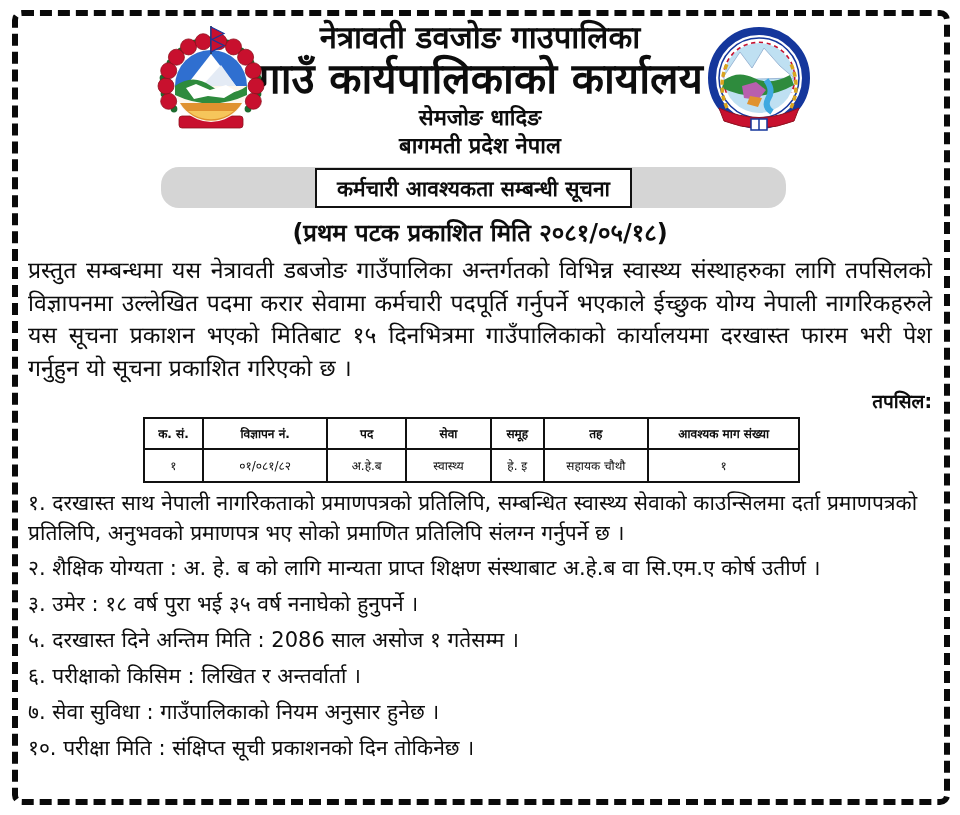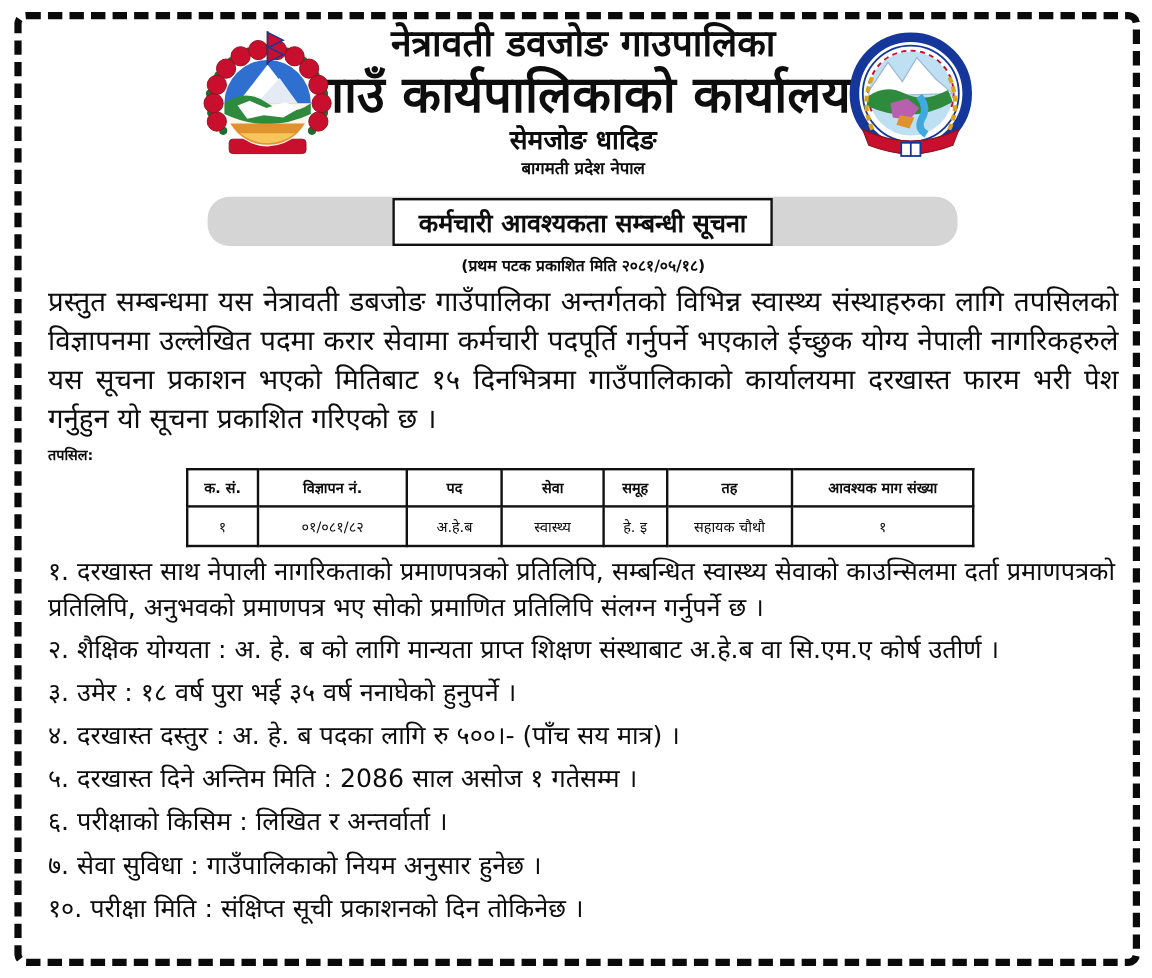--- a/index.html
+++ b/index.html
@@ -1,41 +1,41 @@
 <!DOCTYPE html>
 <html><head>
 <meta charset="utf-8">
 <style>
   * { margin:0; padding:0; box-sizing:border-box; }
   html,body { background:#ffffff; }
   body { font-family:"DejaVu Sans","Liberation Sans",sans-serif; color:#0d0d0d; }
   .page { position:relative; width:960px; height:815px; background:#ffffff; overflow:hidden; }
   .border-frame { position:absolute; inset:10px 10px 10px 12px; border:6px dashed #0a0a0a; border-radius:10px; pointer-events:none; }
-  .content { position:relative; padding:20px 28px 0 28px; height:100%;margin-left:12px; }
+  .content { position:relative; padding:20px 28px 0 28px; height:100%; }
 
   
   .header { position:relative; text-align:center; min-height:138px; }
   .logo { position:absolute; top:4px; width:110px; height:112px; }
   .logo.left { left:128px; }
   .logo.right { right:118px; }
   .h1 { font-size:31px; font-weight:bold; line-height:1.15; }
   .h2 { font-size:42px; font-weight:bold; line-height:1.1; }
   .h3 { font-size:22px; font-weight:bold; line-height:1.3; margin-top:2px; }
-  .h4 { font-size:14px; font-weight:bold; line-height:1.3; }
+  .h4 { font-size:22px; font-weight:bold; line-height:1.3; }
 
   
   .title-strip { width:625px; height:41px; margin:6px 0 0 133px; background:#d5d5d5; border-radius:18px;
                  display:flex; align-items:center; justify-content:center; }
   .title-box { background:#ffffff; border:2.5px solid #111; padding:4px 20px; font-size:21px; font-weight:bold; }
 
-  .pub-date { text-align:center; font-size:13px; font-weight:bold; margin-top:7px; }
+  .pub-date { text-align:center; font-size:24px; font-weight:bold; margin-top:7px; }
 
   .body-par { font-size:23px; line-height:1.42; text-align:justify; margin-top:6px; }
 
-  .tapasil { text-align:left; font-size:12px; font-weight:bold; margin-top:3px; }
+  .tapasil { text-align:right; font-size:19px; font-weight:bold; margin-top:3px; }
 
   
   table.vacancy { border-collapse:collapse; width:657px; margin:3px 0 3px 115px; table-layout:fixed; }
   table.vacancy th, table.vacancy td { border:2px solid #111; text-align:center; font-size:12px; padding:4px 2px; }
   table.vacancy th { font-weight:bold; height:31px; }
   table.vacancy td { height:33px; }
   .c0{width:9%}.c1{width:19%}.c2{width:12%}.c3{width:13%}.c4{width:8%}.c5{width:16%}.c6{width:23%}
 
   .docs-heading { font-size:20px; font-weight:bold; margin-top:8px; }
 
@@ -156,20 +156,19 @@
           <td>सहायक चौथौ</td>
           <td>१</td>
         </tr>
       </tbody>
     </table>
 
 
     <div class="doc-item">१. दरखास्त साथ नेपाली नागरिकताको प्रमाणपत्रको प्रतिलिपि, सम्बन्धित स्वास्थ्य सेवाको काउन्सिलमा दर्ता प्रमाणपत्रको प्रतिलिपि, अनुभवको प्रमाणपत्र भए सोको प्रमाणित प्रतिलिपि संलग्न गर्नुपर्ने छ ।</div>
     <div class="doc-item">२. शैक्षिक योग्यता : अ. हे. ब को लागि मान्यता प्राप्त शिक्षण संस्थाबाट अ.हे.ब वा सि.एम.ए कोर्ष उतीर्ण ।</div>
     <div class="doc-item">३. उमेर : १८ वर्ष पुरा भई ३५ वर्ष ननाघेको हुनुपर्ने ।</div>
-    <div class="doc-item">४. दरखास्त दस्तुर : अ. हे. ब पदका लागि रु ५००।- (पाँच सय मात्र) ।</div>
     <div class="doc-item">५. दरखास्त दिने अन्तिम मिति : 2086 साल असोज १ गतेसम्म ।</div>
     <div class="doc-item">६. परीक्षाको किसिम : लिखित र अन्तर्वार्ता ।</div>
     <div class="doc-item">७. सेवा सुविधा : गाउँपालिकाको नियम अनुसार हुनेछ ।</div>
     <div class="doc-item">१०. परीक्षा मिति : संक्षिप्त सूची प्रकाशनको दिन तोकिनेछ ।</div>
 
   </div>
 </div>
 
 </body></html>

